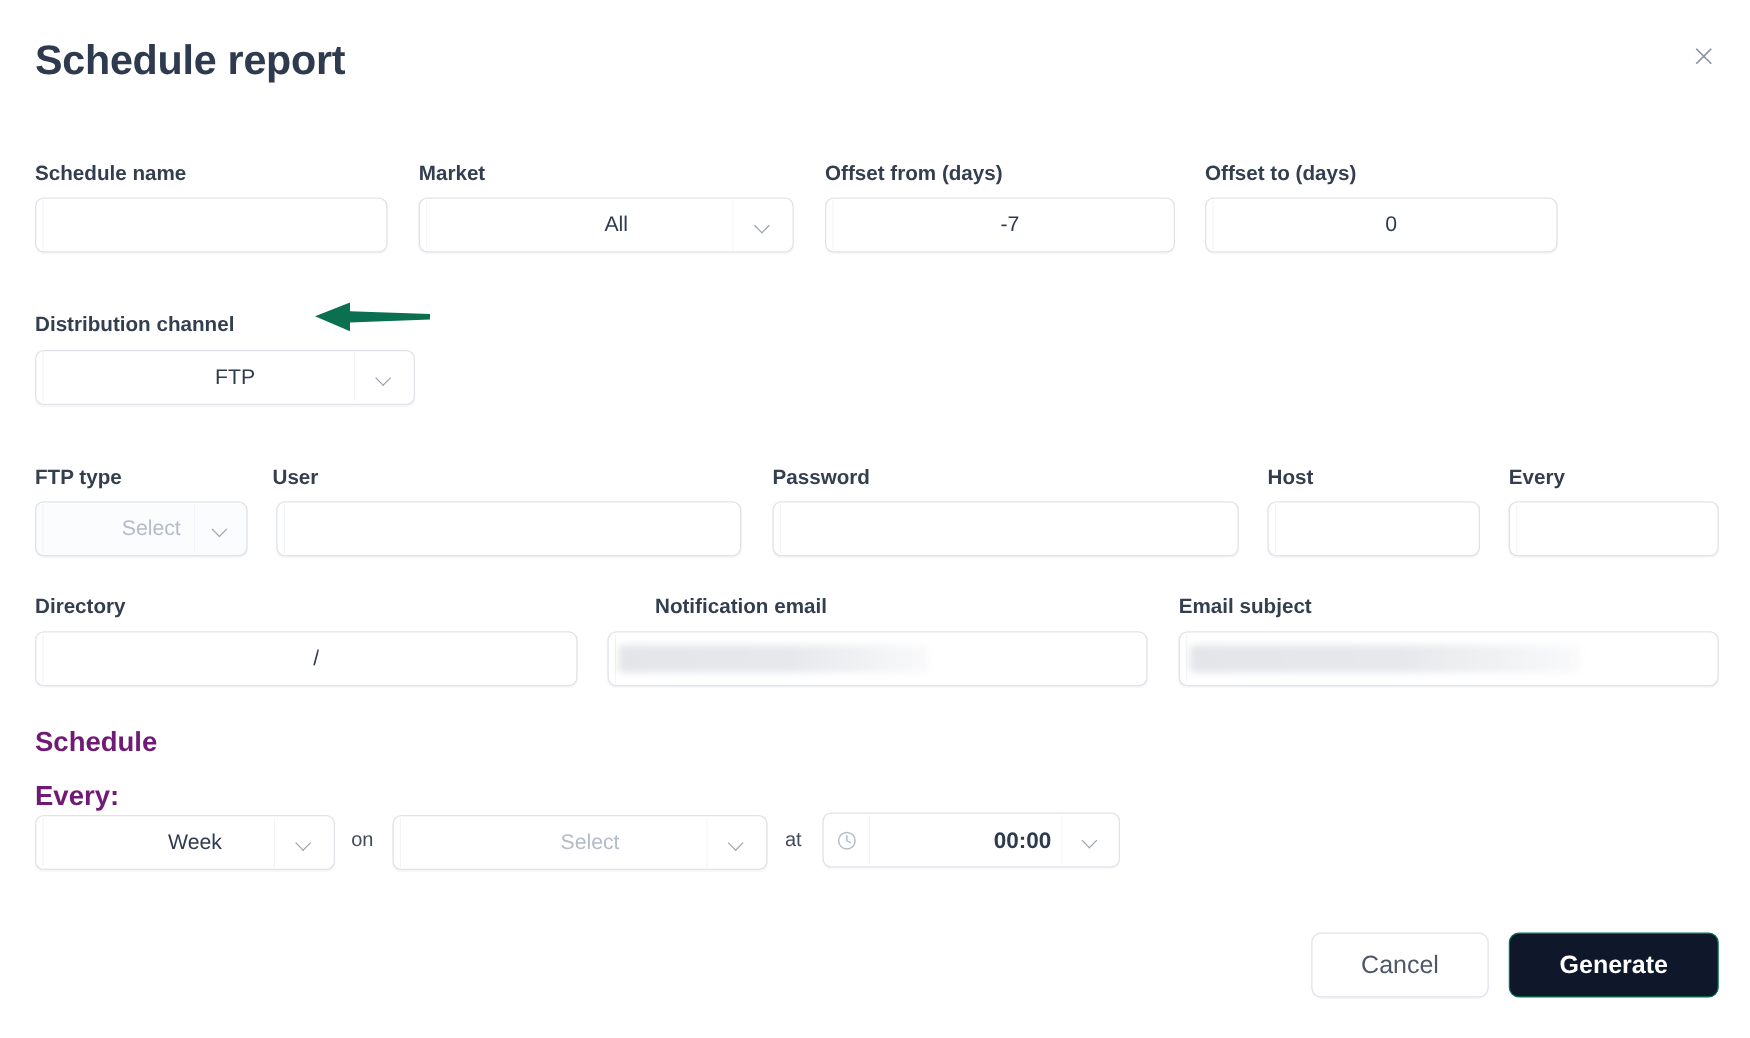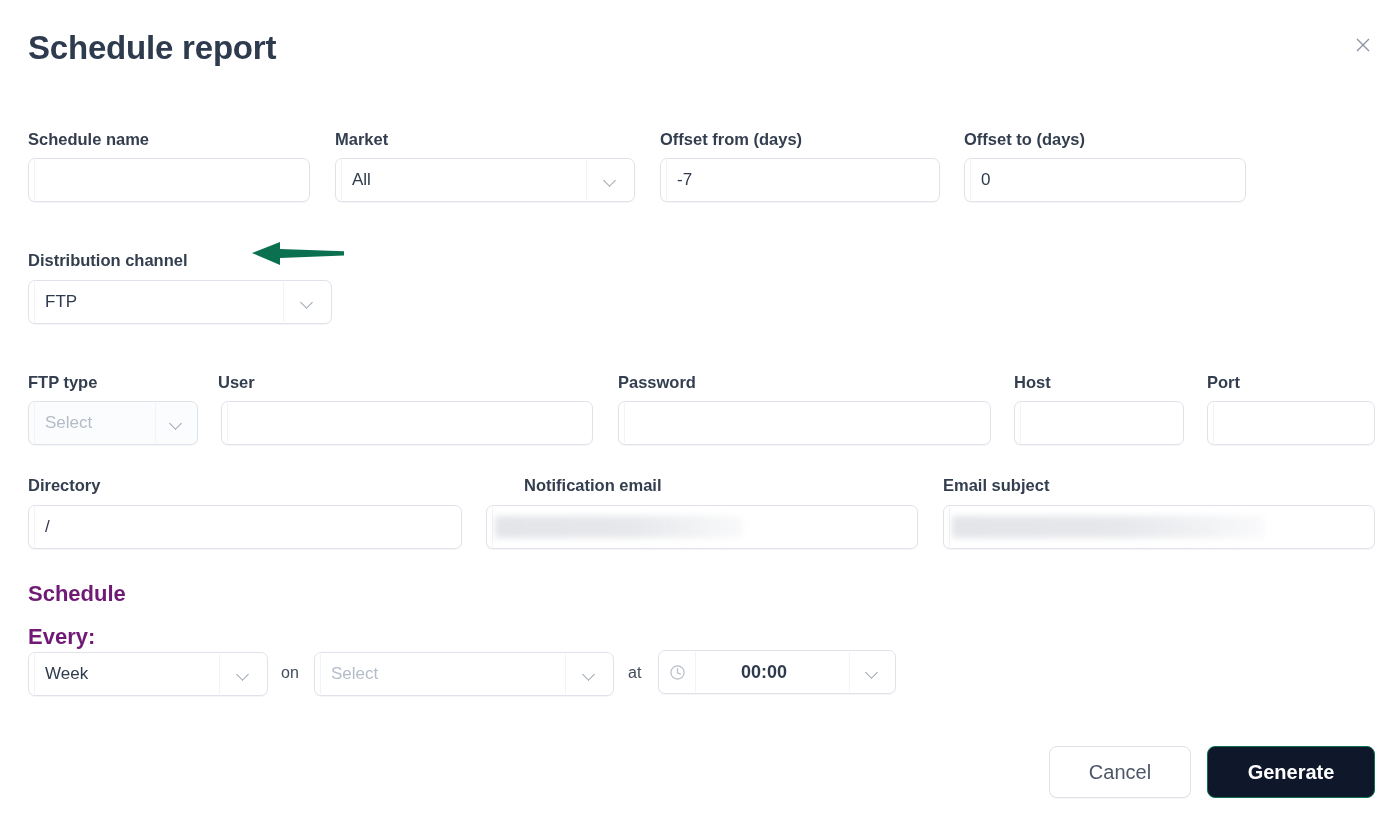--- a/index.html
+++ b/index.html
@@ -54,20 +54,21 @@
   }
   .ctrl {
     position: absolute;
     height: 44px;
     border: 1px solid #dfe3e9;
     border-radius: 7px;
     background: #ffffff;
     display: flex;
     align-items: center;
     box-shadow: 0 1px 1px rgba(16, 24, 40, 0.04);
+    justify-content: center;
   }
   .ctrl .inset-edge {
     position: absolute;
     left: 0px;
     top: 1px;
     bottom: 1px;
     width: 6px;
     border-right: 1px solid #f1f3f6;
     border-radius: 7px 0 0 7px;
     pointer-events: none;
@@ -250,21 +251,21 @@
   <span class="inset-edge"></span>
   <span class="text"></span>
 </div>
 
 <div class="field-label" style="left:1014px; top:373px;">Host</div>
 <div class="ctrl" style="left:1014px; top:401px; width:170px;">
   <span class="inset-edge"></span>
   <span class="text"></span>
 </div>
 
-<div class="field-label" style="left:1207px; top:373px;">Port</div>
+<div class="field-label" style="left:1207px; top:373px;">Every</div>
 <div class="ctrl" style="left:1207px; top:401px; width:168px;">
   <span class="inset-edge"></span>
   <span class="text"></span>
 </div>
 
 <div class="field-label" style="left:28px; top:476px;">Directory</div>
 <div class="ctrl" style="left:28px; top:505px; width:434px;">
   <span class="inset-edge"></span>
   <span class="text">/</span>
 </div>

